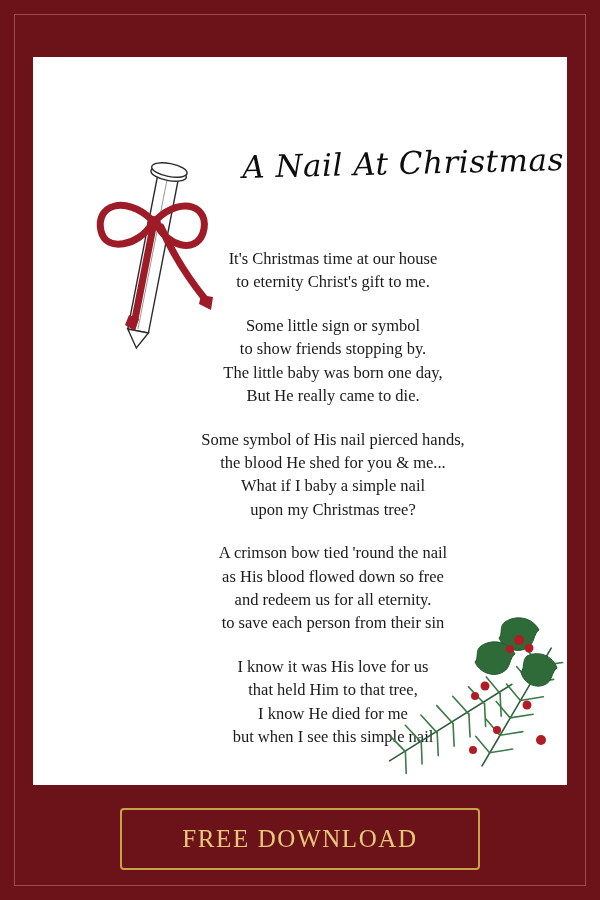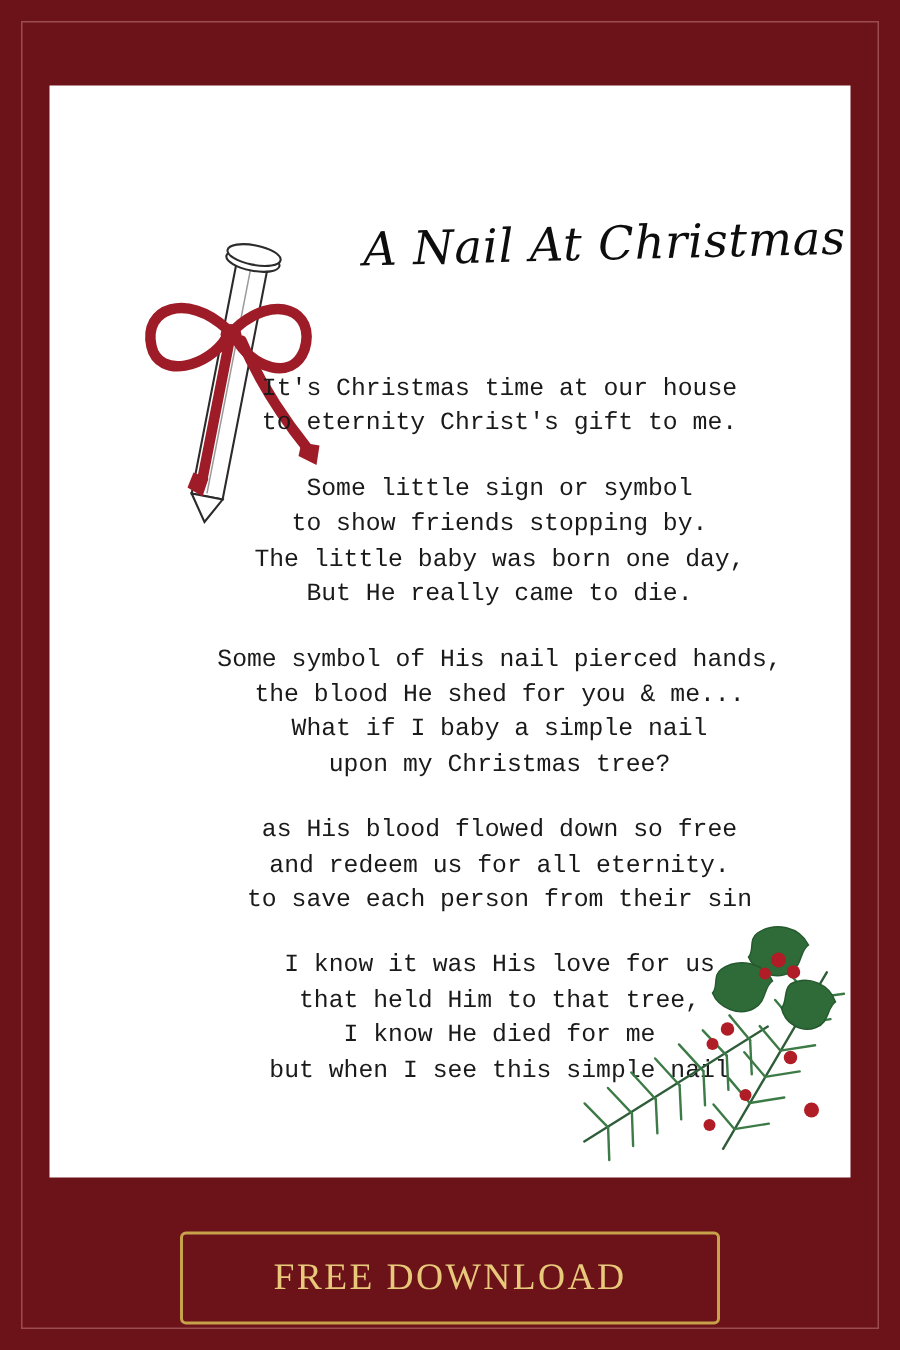--- a/index.html
+++ b/index.html
@@ -71,21 +71,21 @@
     height: 210px;
   }
 
   
   .poem {
     position: absolute;
     left: 33px;
     top: 190px;
     width: 534px;
     text-align: center;
-    font-family: Liberation Mono, monospace;
+    font-family: Liberation Serif, serif;
     font-size: 16.5px;
     color: #1a1a1a;
     line-height: 1.42;
   }
   .stanza {
     margin: 0 0 20px 0;
   }
   .stanza:last-child {
     margin-bottom: 0;
   }
@@ -112,21 +112,20 @@
     width: 360px;
     height: 62px;
     background: #6b1319;
     border: 2px solid #c8a24a;
     border-radius: 4px;
     box-sizing: border-box;
     display: flex;
     align-items: center;
     justify-content: center;
     cursor: pointer;
-    margin-top: 13px;
   }
   .download-btn .btn-label {
     font-family: "Liberation Serif", serif;
     font-size: 25px;
     letter-spacing: 1.6px;
     color: #e8c87a;
   }
 </style>
 </head>
 <body>
@@ -177,20 +176,21 @@
         <span class="line">The little baby was born one day,</span>
         <span class="line">But He really came to die.</span>
       </div>
       <div class="stanza">
         <span class="line">Some symbol of His nail pierced hands,</span>
         <span class="line">the blood He shed for you &amp; me...</span>
         <span class="line">What if I baby a simple nail</span>
         <span class="line">upon my Christmas tree?</span>
       </div>
       <div class="stanza">
+        <span class="line">A crimson bow tied 'round the nail</span>
         <span class="line">as His blood flowed down so free</span>
         <span class="line">and redeem us for all eternity.</span>
         <span class="line">to save each person from their sin</span>
       </div>
       <div class="stanza">
         <span class="line">I know it was His love for us</span>
         <span class="line">that held Him to that tree,</span>
         <span class="line">I know He died for me</span>
         <span class="line">but when I see this simple nail</span>
       </div>

